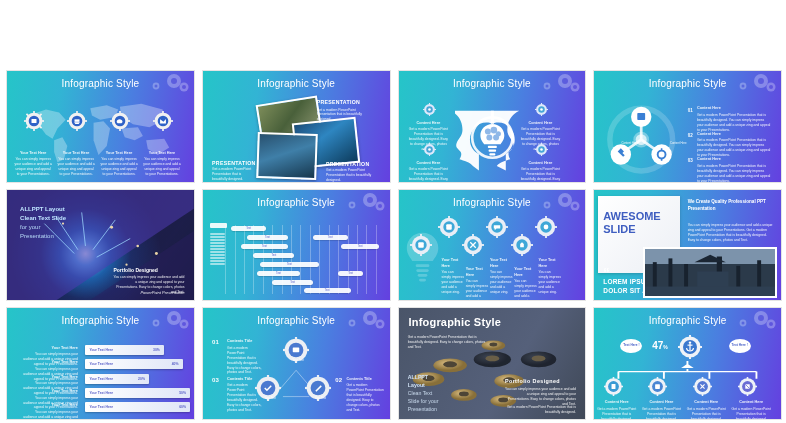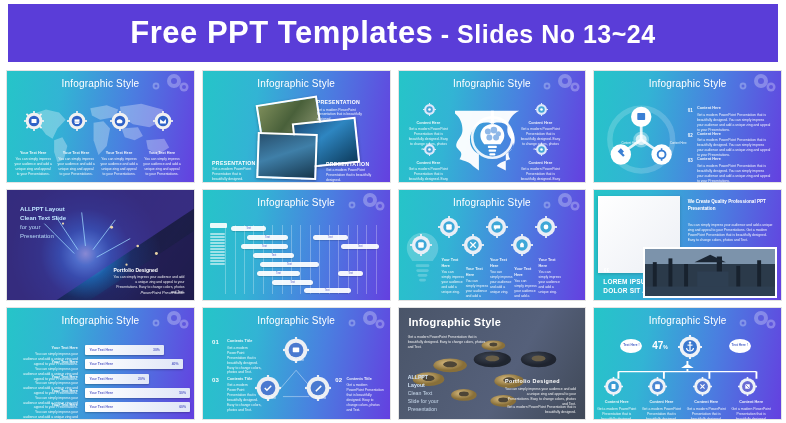--- a/index.html
+++ b/index.html
@@ -103,25 +103,20 @@
           font-weight:bold;text-align:center;line-height:1.2;}
   .bubble:after{content:"";position:absolute;bottom:-3px;left:7px;border:3px solid transparent;border-top-color:#fff;}
   .pct{position:absolute;color:#fff;font-weight:bold;font-size:10px;}
   .pct span{font-size:5px;}
 </style>
 </head>
 <body>
 
 <div class="page">
 
-  <div class="banner">
-    <div class="banner-title">
-      <span class="big">Free PPT Templates</span><span class="small"> - Slides No 13~24</span>
-    </div>
-  </div>
 
   <div class="grid">
 
     <div class="slide">
       <div class="grad"></div>
       <svg class="worldmap" viewBox="0 0 200 100" preserveAspectRatio="none">
         <g fill="#ffffff">
           <path d="M18 26 L34 20 L50 24 L58 34 L48 46 L42 60 L34 54 L26 42 Z"></path>
           <path d="M44 62 L54 58 L60 70 L56 88 L48 92 L44 78 Z"></path>
           <path d="M88 18 L108 14 L122 20 L118 30 L100 34 L90 28 Z"></path>
@@ -578,20 +573,24 @@
         <b>Your Text Here</b><span>You can simply impress your audience and add a unique zing.</span>
       </div>
       <div class="txtblk cap" style="left:75%;top:62%;width:12%">
         <b>Your Text Here</b><span>You can simply impress your audience and add a unique zing.</span>
       </div>
     </div>
 
     <div class="slide">
       <div class="grad"></div>
       <div class="aw-card"></div>
+      <div class="aw-text">
+        <div>AWESOME</div>
+        <div>SLIDE</div>
+      </div>
       <div class="aw-head">We Create Quality Professional PPT Presentation</div>
       <div class="txtblk cap" style="left:50%;top:30%;right:4%;width:auto">You can simply impress your audience and add a unique zing and appeal to your Presentations. Get a modern PowerPoint Presentation that is beautifully designed. Easy to change colors, photos and Text.</div>
       <div class="txtblk cap" style="left:50%;top:52%;right:4%;width:auto">Get a modern PowerPoint Presentation that is beautifully designed. Easy to change colors, photos and Text.</div>
       <div class="aw-quote">
         <div class="qm">“</div>
         <div class="qt">LOREM IPSUM</div>
         <div class="qt">DOLOR SIT AMET.</div>
       </div>
       <div class="aw-photo">
         <svg viewBox="0 0 100 50" preserveAspectRatio="none" style="width:100%;height:100%">

